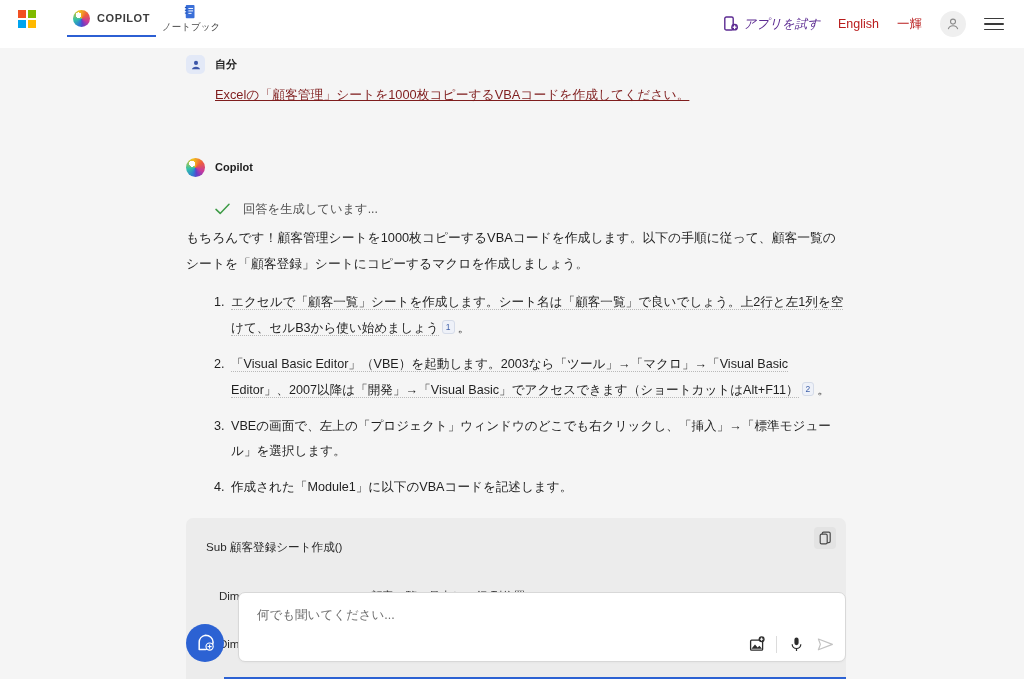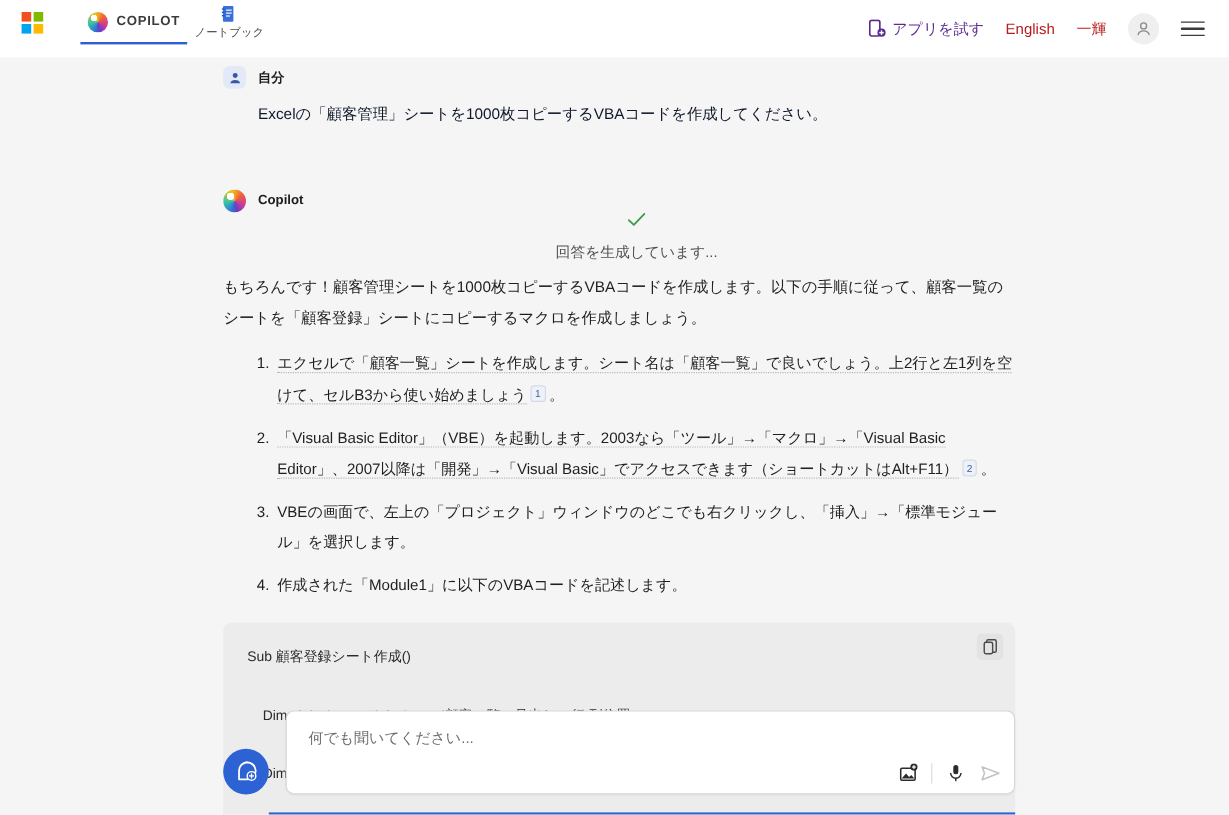--- a/index.html
+++ b/index.html
@@ -77,21 +77,21 @@
 
   .topright {
     margin-left: auto;
     display: flex;
     align-items: center;
     gap: 18px;
     height: 48px;
     padding-right: 4px;
   }
   .try-app { display: flex; align-items: center; gap: 5px; cursor: pointer; }
-  .try-app .ta-label { font-size: 12.5px; color: #5b2a91; }
+  .try-app .ta-label { font-size: 12.5px; color: #5b2a91; font-style: italic; }
   .lang { font-size: 12.5px; color: #b91c1c; cursor: pointer; }
   .uname { font-size: 12.5px; color: #b91c1c; cursor: pointer; }
   .avatar-btn {
     width: 26px; height: 26px; border-radius: 50%;
     background: #efefef;
     display: flex; align-items: center; justify-content: center;
     cursor: pointer;
   }
   .hamburger { width: 20px; display: flex; flex-direction: column; gap: 4px; cursor: pointer; }
   .hamburger span { display: block; height: 1.5px; background: #3a3a3a; border-radius: 1px; }
@@ -111,32 +111,32 @@
   .user-av {
     width: 19px; height: 19px; border-radius: 5px;
     background: #e3e9f7;
     display: flex; align-items: center; justify-content: center;
     flex: none;
   }
   .msg-name { font-size: 11px; font-weight: bold; color: #1d1d1d; }
   .msg-body {
     font-size: 12.8px;
     line-height: 1.95;
-    color: #0f172a;
+    color: #7f1d1d;
     margin-top: 9px;
     padding-left: 29px;
+    text-decoration: underline;
   }
   .copilot-head { margin-top: 50px; }
   .copilot-av { width: 19px; height: 19px; flex: none; }
 
   .gen-status {
     display: flex; align-items: center; gap: 13px;
-    margin-top: 0;
+    margin-top: 24px;
     padding-left: 29px;
-    flex-direction: column;
   }
   .gen-status .gs-text { font-size: 12.3px; color: #515151; }
   .check { width: 15px; height: 12px; flex: none; }
 
   .intro {
     font-size: 12.8px;
     line-height: 2.05;
     margin-top: 7px;
     color: #1f1f1f;
   }

